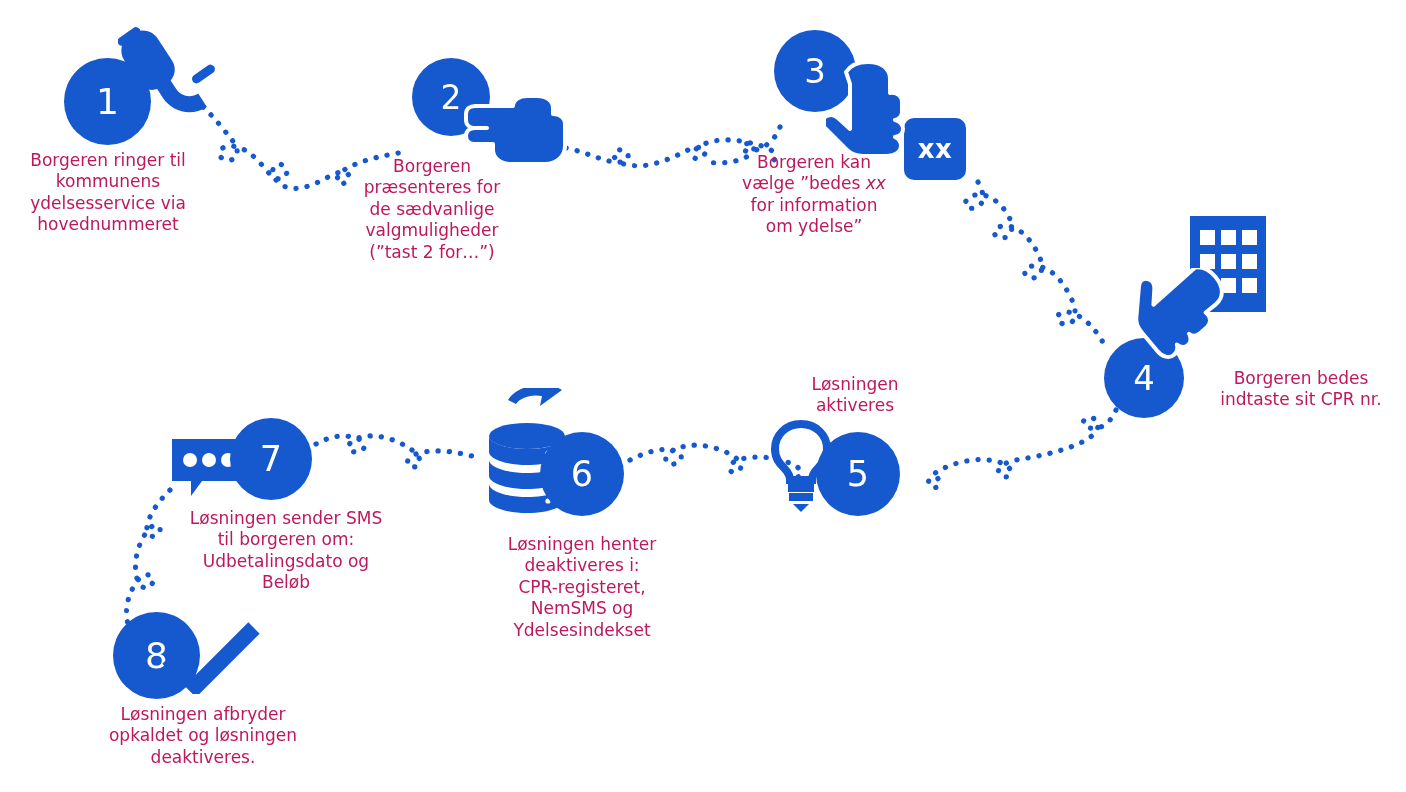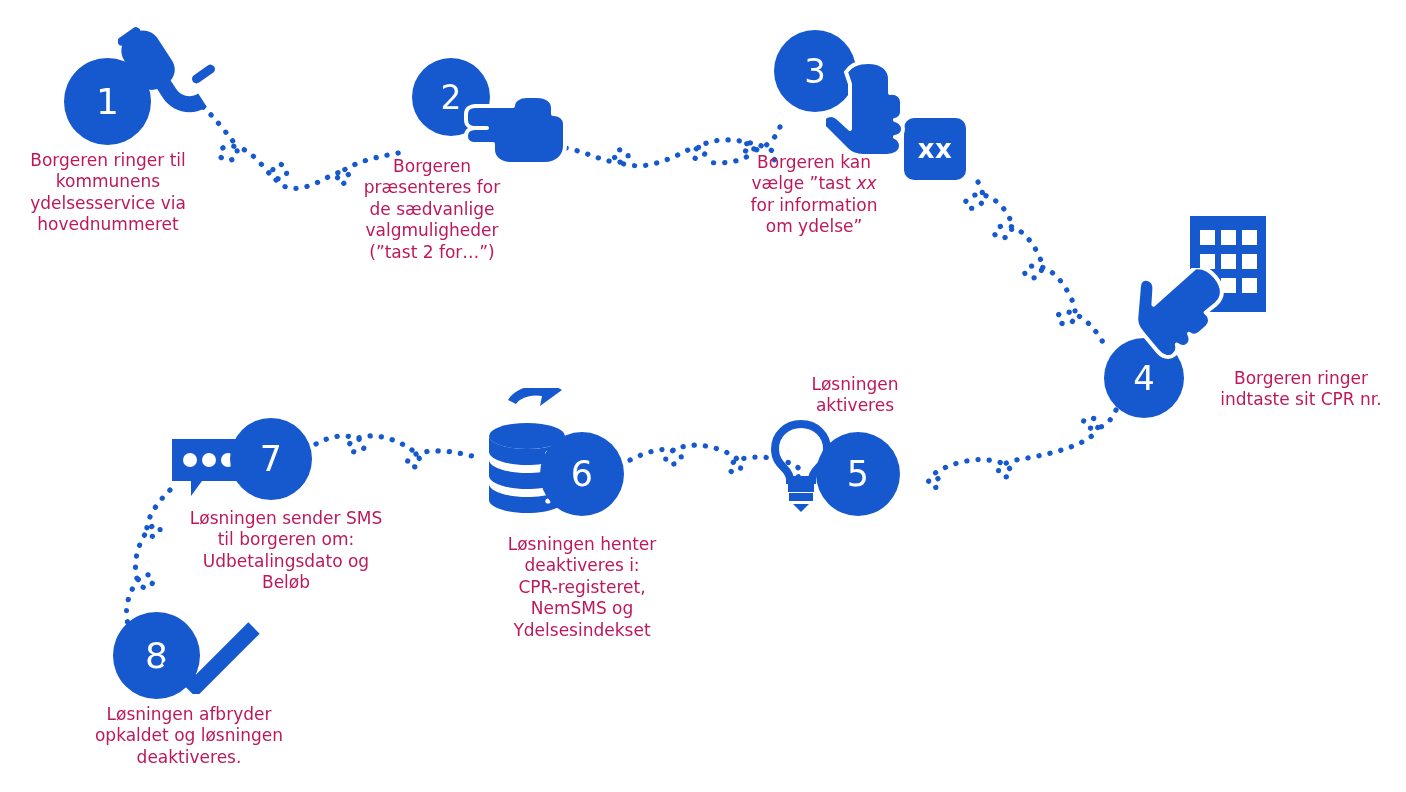--- a/index.html
+++ b/index.html
@@ -148,21 +148,21 @@
                  c5,1 8,5 8,9 c0,4 -3,7 -8,8
                  c4,2 6,5 6,9 c0,6 -6,10 -14,10 l-24,0
                  c-6,0 -12,-2 -16,-6 l-22,-22 c-4,-4 -3,-10 2,-12
                  c4,-2 8,-1 11,2 l12,11 l0,-45 z"></path>
       </g>
     </svg>
     <div class="xxkey" style="left:904px;top:118px;width:62px;height:62px;">
       <span>xx</span>
     </div>
     <div class="caption" style="left:728px;top:152px;width:172px;white-space:pre-line;"><span>Borgeren kan
-vælge ”tast </span><span class="italic">xx</span><span>
+vælge ”bedes </span><span class="italic">xx</span><span>
 for information
 om ydelse”</span></div>
   </div>
 
   <div class="step">
     <svg class="icon" style="left:1190px;top:216px;width:76px;height:96px;" viewBox="0 0 76 96">
       <rect x="0" y="0" width="76" height="96" fill="#1658CE"></rect>
       <g fill="#ffffff">
         <rect x="10" y="14" width="15" height="15"></rect>
         <rect x="31" y="14" width="15" height="15"></rect>
@@ -181,21 +181,21 @@
                  c7,0 11,5 10,11 l-2,10 c-1,4 -4,6 -8,6
                  c4,2 7,6 6,10 c-1,4 -4,6 -9,6
                  c4,3 5,6 4,10 c-1,6 -8,9 -16,7 l-23,-5
                  c-6,-1 -11,-4 -14,-9 l-17,-26 c-3,-5 -1,-10 4,-11
                  c4,-1 8,1 10,4 l9,13 l10,-55 z"></path>
       </g>
     </svg>
     <div class="circle" style="left:1104px;top:338px;width:80px;height:80px;font-size:34px;">
       <span>4</span>
     </div>
-    <div class="caption" style="left:1196px;top:368px;width:210px;">Borgeren ringer
+    <div class="caption" style="left:1196px;top:368px;width:210px;">Borgeren bedes
 indtaste sit CPR nr.</div>
   </div>
 
   <div class="step">
     <svg class="icon" style="left:768px;top:418px;width:66px;height:94px;" viewBox="0 0 66 94">
       <g fill="none" stroke="#1658CE" stroke-width="8">
         <path d="M33,6 C18,6 7,17 7,31 c0,9 4,14 9,19 c4,4 6,7 6,12 l22,0
                  c0,-5 2,-8 6,-12 c5,-5 9,-10 9,-19 C59,17 48,6 33,6 z"></path>
         <line x1="20" y1="70" x2="46" y2="70"></line>
         <line x1="21" y1="79" x2="45" y2="79"></line>
@@ -257,18 +257,18 @@
   </div>
 
   <div class="step">
     <div class="circle" style="left:113px;top:612px;width:87px;height:87px;font-size:36px;">
       <span>8</span>
     </div>
     <svg class="icon front" style="left:162px;top:622px;width:100px;height:72px;" viewBox="0 0 100 72">
       <path d="M6,36 L34,64 L92,6" fill="none" stroke="#1658CE" stroke-width="16" stroke-linecap="butt" stroke-linejoin="miter"></path>
       <path d="M6,36 L34,64 L92,6" fill="none" stroke="#ffffff" stroke-width="2.5" opacity="0"></path>
     </svg>
-    <div class="caption" style="left:70px;top:704px;width:238px;">Løsningen afbryder
+    <div class="caption" style="left:84px;top:704px;width:238px;">Løsningen afbryder
 opkaldet og løsningen
 deaktiveres.</div>
   </div>
 
 </div>
 
 </body></html>

